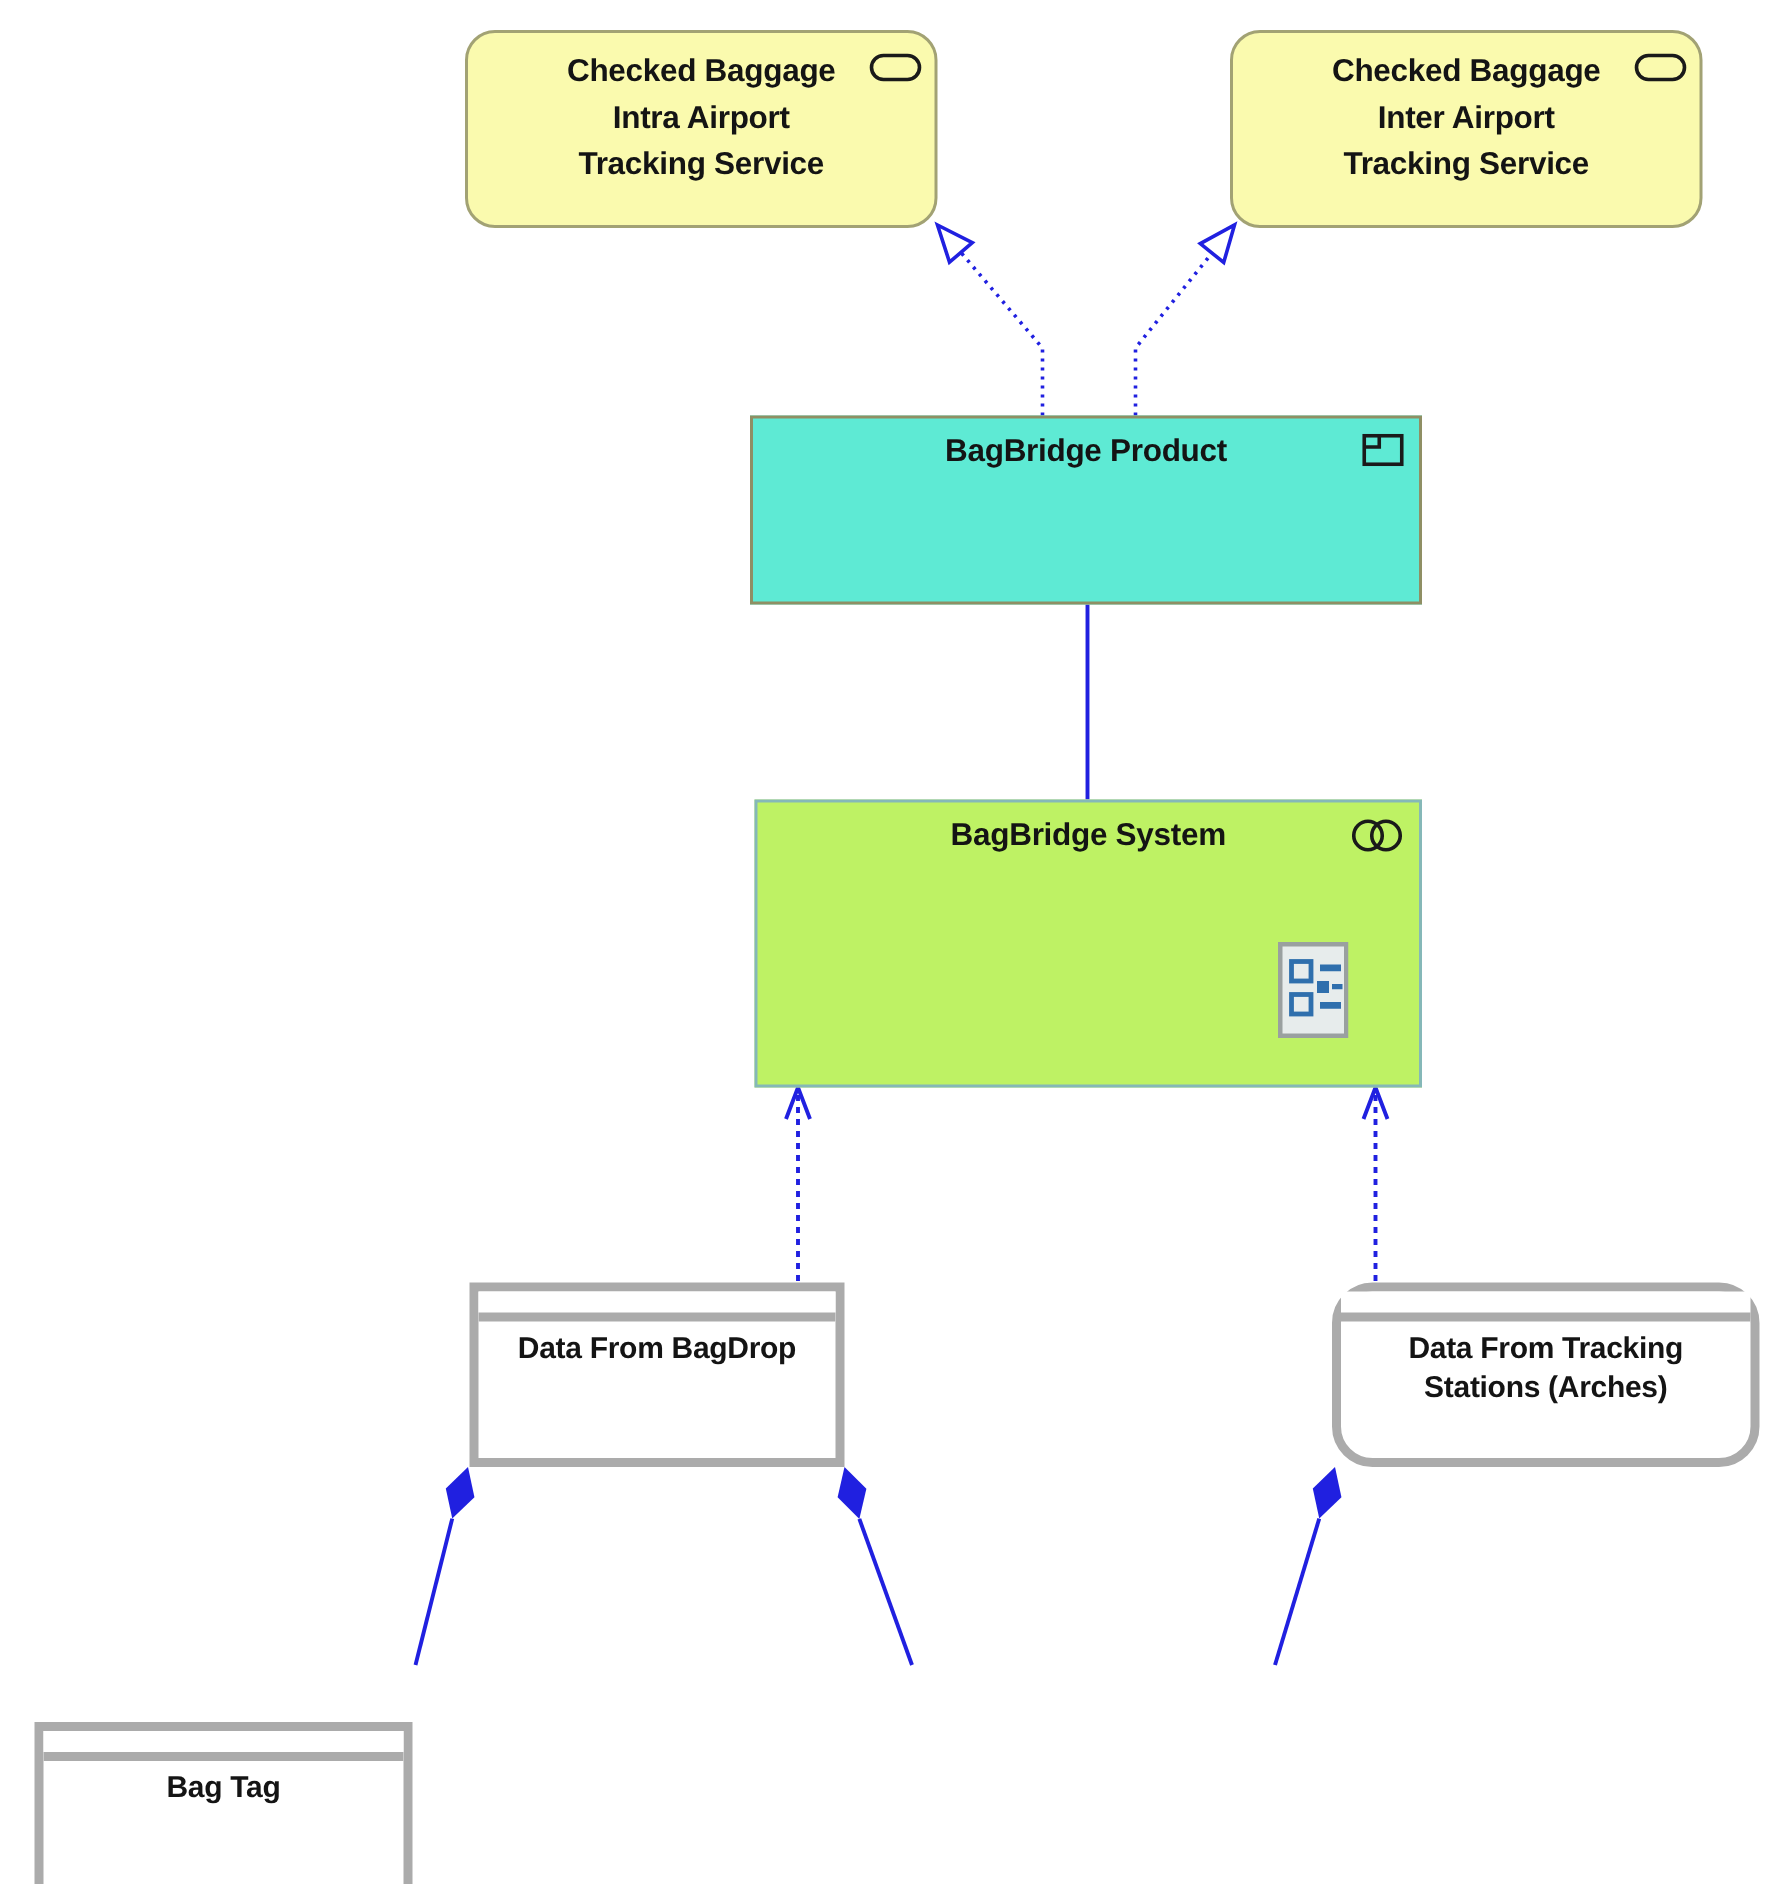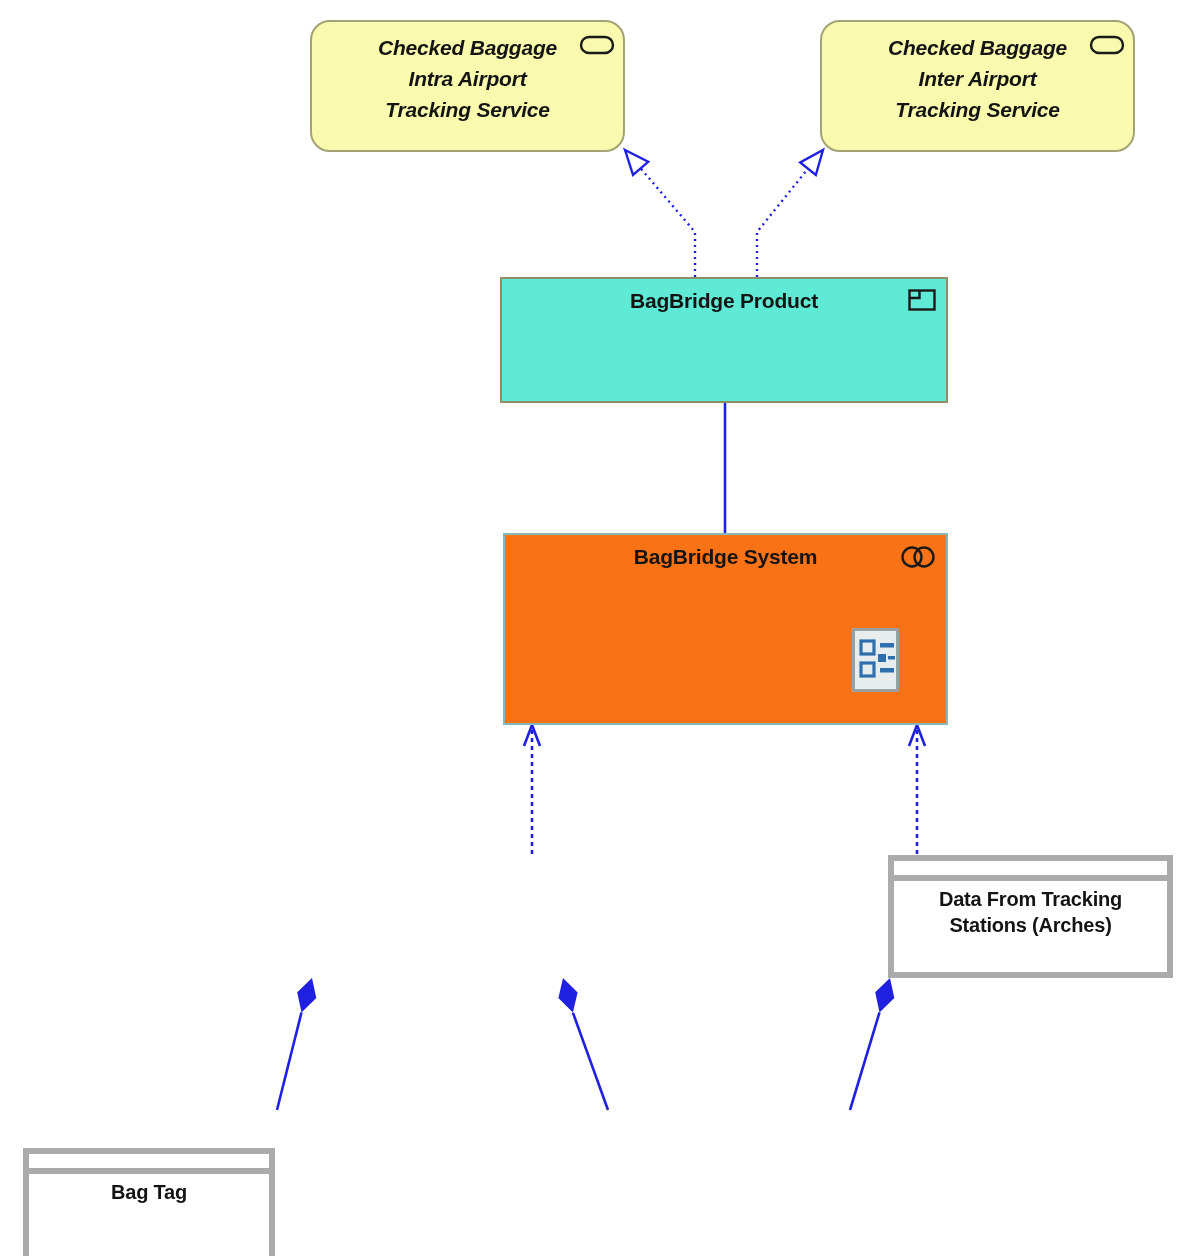--- a/index.html
+++ b/index.html
@@ -7,26 +7,26 @@
           font-family:"Liberation Sans", sans-serif;overflow:hidden;}
   #edges{position:absolute;left:0;top:0;width:1194px;height:1256px;}
 
   .node{position:absolute;box-sizing:border-box;color:#111;}
   .label{white-space:pre-line;font-weight:bold;text-align:center;
          color:#141414;letter-spacing:-0.2px;}
 
   
   .svc{width:315px;height:132px;background:#fafaae;border:2px solid #a2a274;
        border-radius:20px;}
-  .svc .label{font-size:21px;line-height:31px;padding-top:10px;font-style:italic;}
+  .svc .label{font-size:21px;line-height:31px;padding-top:10px;}
 
   
   .prod{width:448px;height:126px;background:#5eead4;border:2px solid #8f8f64;}
   .prod .label{font-size:21px;line-height:24px;padding-top:10px;}
-  .sys{width:445px;height:192px;background:#f97316;border:2px solid #85b8b8;}
+  .sys{width:445px;height:192px;background:#bef264;border:2px solid #85b8b8;}
   .sys .label{font-size:21px;line-height:24px;padding-top:10px;}
 
   .corner-icon{position:absolute;top:10px;right:10px;}
   .svc .corner-icon{top:13px;right:8px;}
 
   
   .dobj{background:#ffffff;border:6px solid #ababab;}
   .dobj .band{height:14px;border-bottom:6px solid #ababab;background:#fff;}
   .dobj .label{font-size:20px;line-height:26px;padding-top:5px;}
 
@@ -115,22 +115,26 @@
       <rect x="1.5" y="1.5" width="44" height="61" fill="#e7ecec" stroke="#9aa0a0" stroke-width="3"></rect>
       <rect x="9" y="13" width="13" height="13" fill="none" stroke="#2f6fad" stroke-width="3.2"></rect>
       <rect x="9" y="35" width="13" height="13" fill="none" stroke="#2f6fad" stroke-width="3.2"></rect>
       <rect x="28" y="15" width="14" height="4.5" fill="#2f6fad"></rect>
       <rect x="26" y="26" width="8" height="8" fill="#2f6fad"></rect>
       <rect x="36" y="28" width="7" height="3.5" fill="#2f6fad"></rect>
       <rect x="28" y="40" width="14" height="4.5" fill="#2f6fad"></rect>
     </svg>
   </div>
 
+  <div class="node dobj" style="left:313px;top:855px;width:250px;height:123px;">
+    <div class="band"></div>
+    <div class="label">Data From BagDrop</div>
+  </div>
 
-  <div class="node dobj" style="left:888px;top:855px;width:285px;height:123px;">
+  <div class="node dobj" style="left:888px;top:855px;width:285px;height:123px;border-radius:27px;">
     <div class="band"></div>
     <div class="label">Data From Tracking
 Stations (Arches)</div>
   </div>
 
   <div class="node dobj" style="left:23px;top:1148px;width:252px;height:123px;">
     <div class="band"></div>
     <div class="label">Bag Tag</div>
   </div>
 

